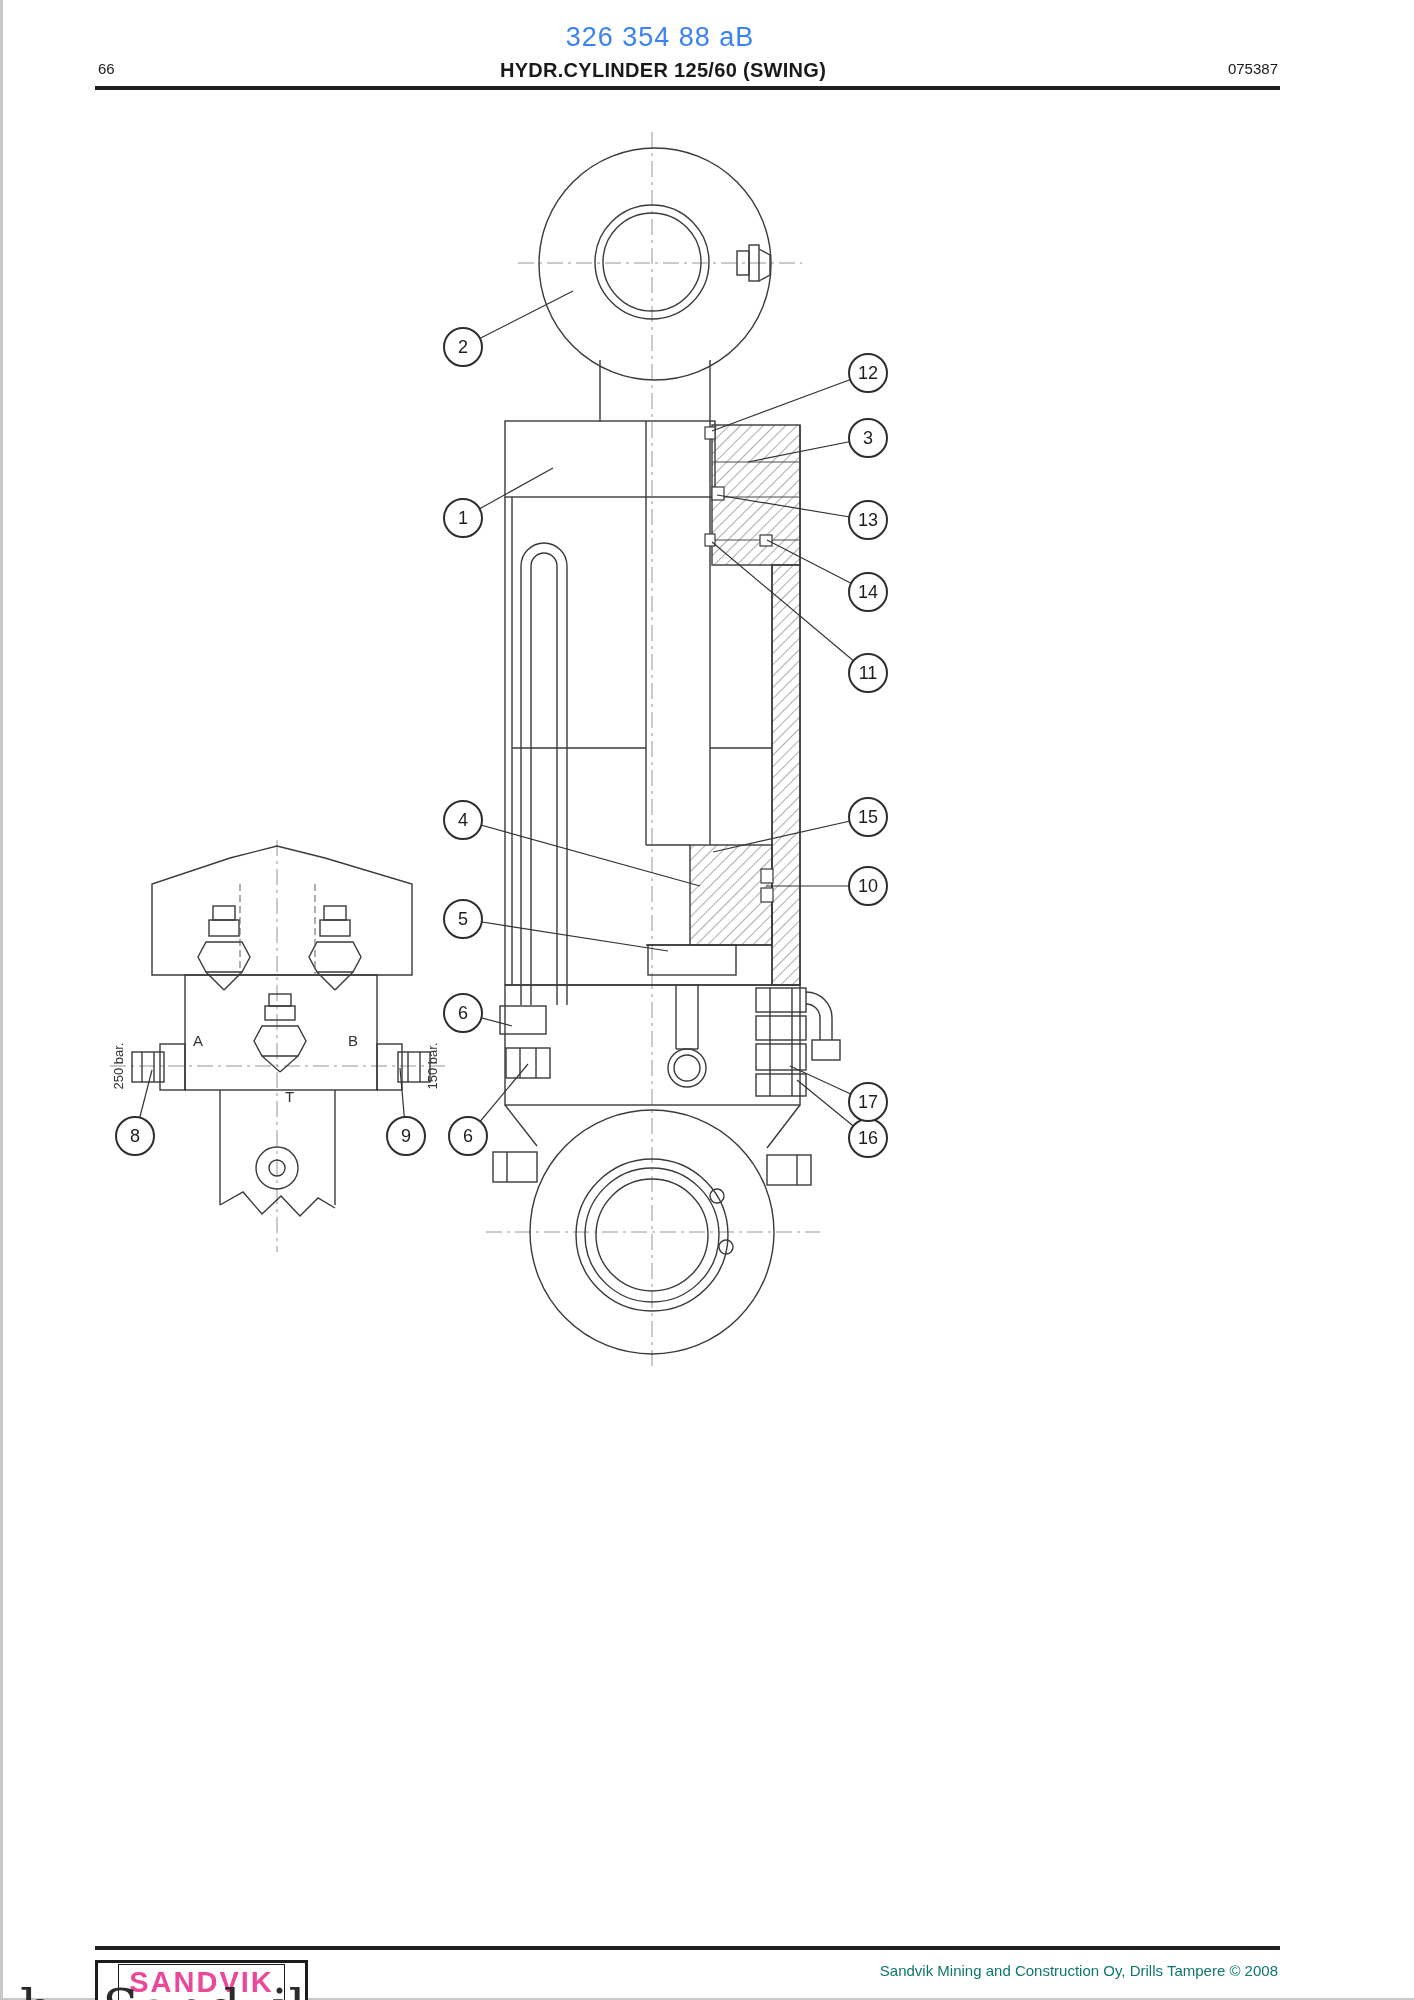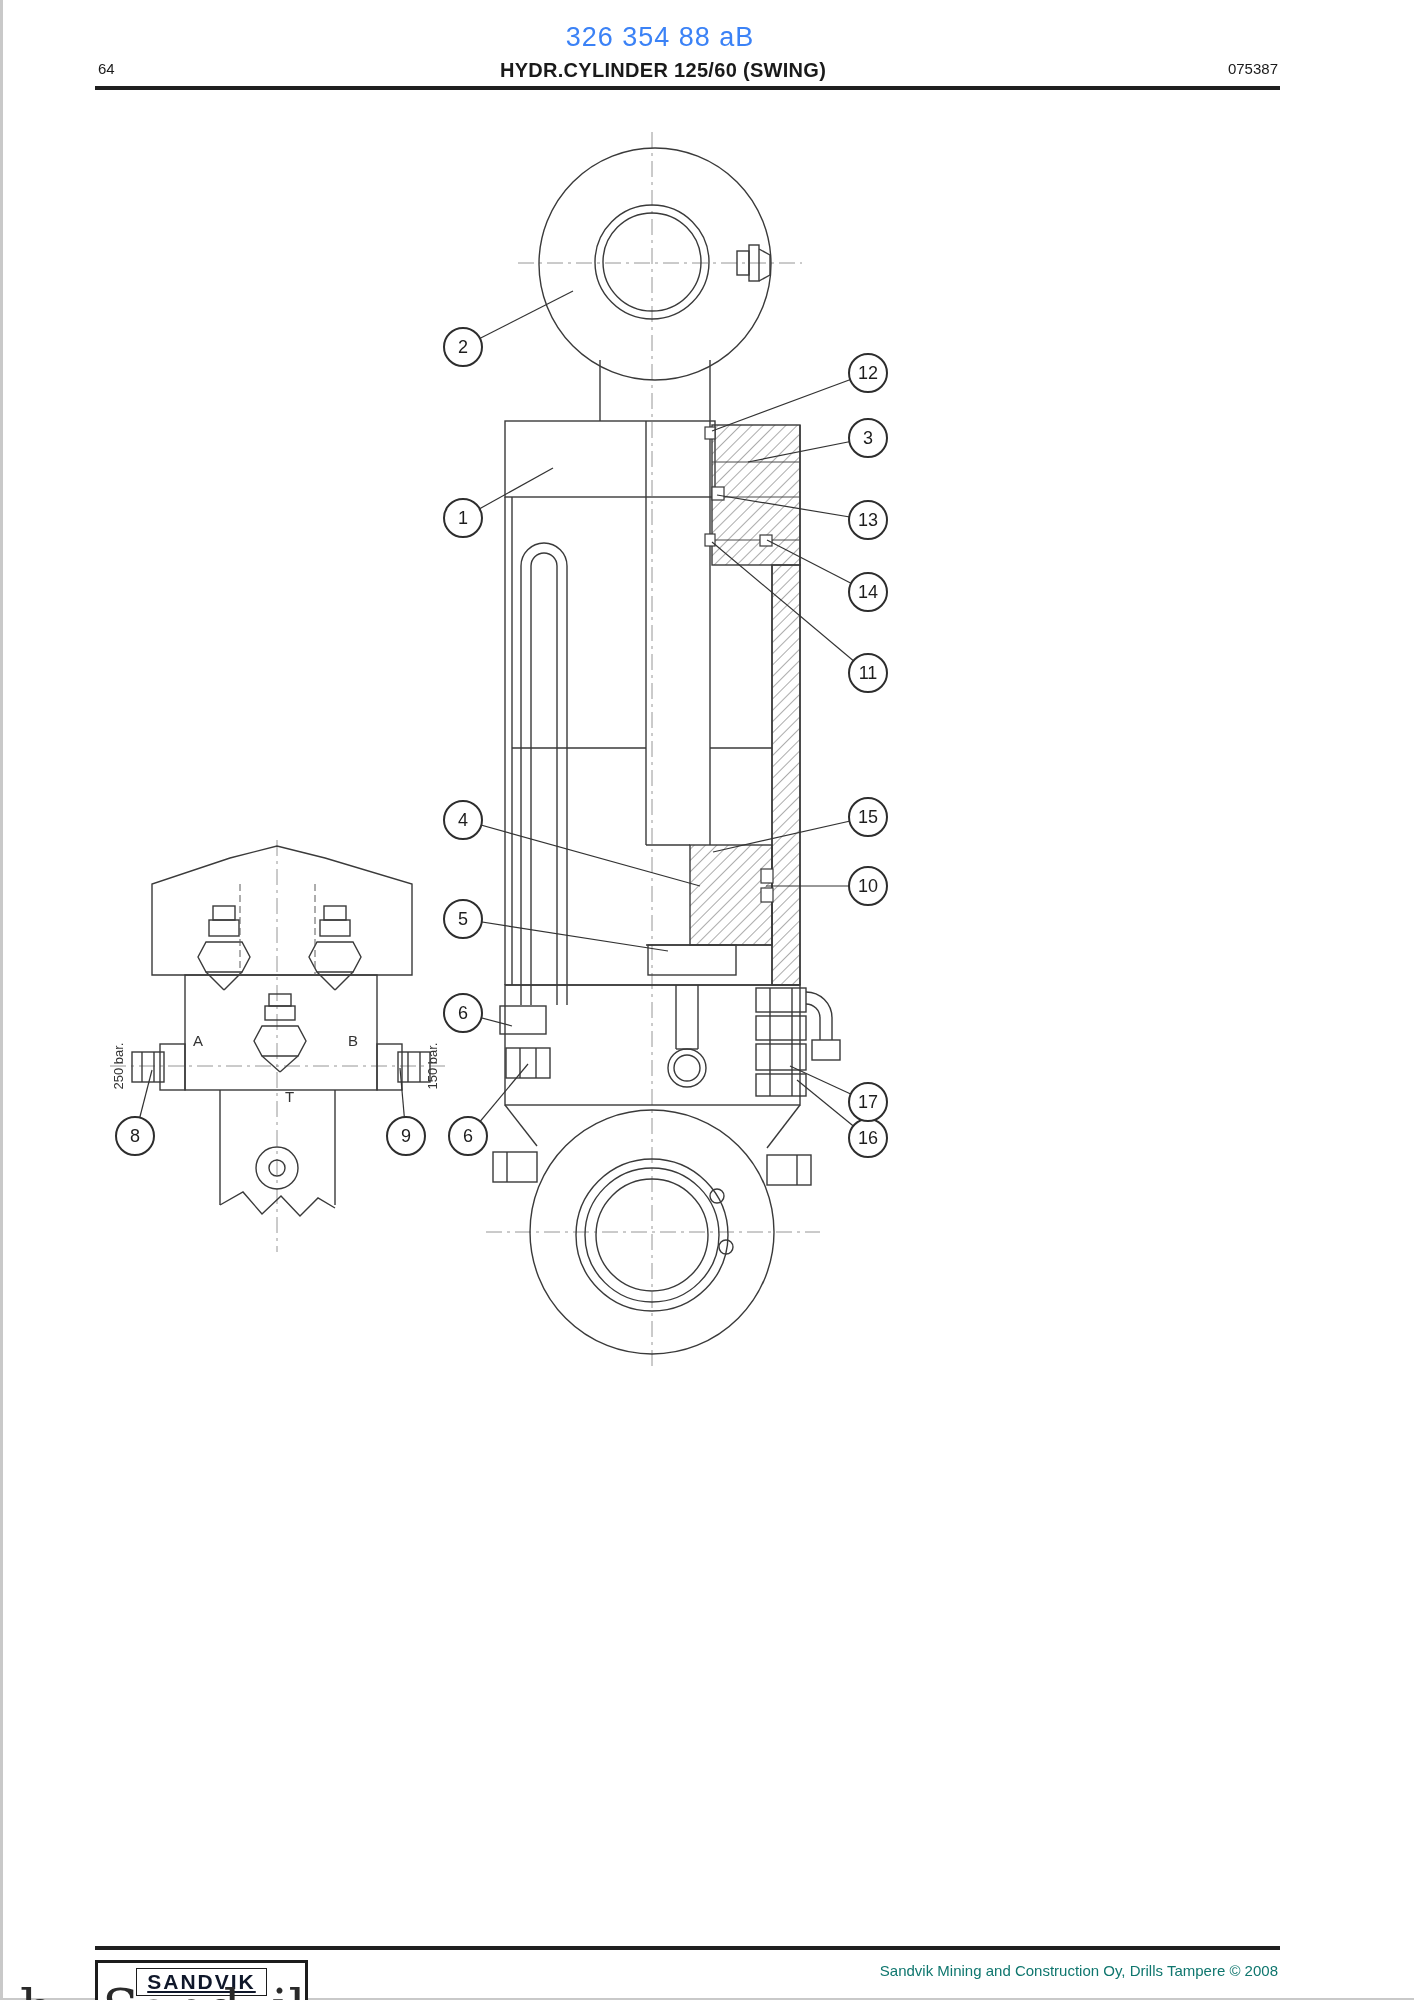--- a/index.html
+++ b/index.html
@@ -10,22 +10,22 @@
   .doc-number{top:22px;left:660px;transform:translateX(-50%);font-size:27px;letter-spacing:1px;color:#3b82f6;}
   .page-number{top:60px;left:98px;font-size:15px;}
   .doc-title{top:59px;left:663px;transform:translateX(-50%);font-size:20px;font-weight:bold;letter-spacing:.3px;}
   .date-code{top:60px;right:136px;font-size:15px;}
   .rule{left:95px;width:1185px;height:4px;background:#1f1f1f;}
   .rule-top{top:86px;}
   .rule-bottom{top:1946px;}
   .copyright{top:1962px;right:136px;font-size:15px;color:#0f766e;}
   .logo-box{top:1960px;left:95px;width:213px;height:44px;border:3px solid #1c1c1c;box-sizing:border-box;
             display:flex;align-items:center;justify-content:center;background:#fff;}
-  .logo-inner{border:1px solid #1c1c1c;padding:1px 10px;font-size:21px;font-weight:bold;letter-spacing:2px;
-              font-family:"Liberation Sans",sans-serif;color:#0f172a;text-decoration:underline;}
+  .logo-inner{border:1px solid #1c1c1c;padding:1px 10px;font-size:29px;font-weight:bold;letter-spacing:2px;
+              font-family:"Liberation Sans",sans-serif;color:#ec4899;}
   .watermark{top:1978px;left:20px;font-family:"DejaVu Serif",serif;font-size:54px;color:#2a2a2a;z-index:5;}
   svg{position:absolute;top:0;left:0;}
   .ln{fill:none;stroke:#3a3a3a;stroke-width:1.4;}
   .thin{fill:none;stroke:#4a4a4a;stroke-width:1;}
   .dash{fill:none;stroke:#5a5a5a;stroke-width:1;stroke-dasharray:7 4;}
   .hatched{fill:url(#hatch);stroke:#3a3a3a;stroke-width:1.4;}
   .seal{fill:#ffffff;stroke:#3a3a3a;stroke-width:1.2;}
   .cl{fill:none;stroke:#8a8a8a;stroke-width:0.9;stroke-dasharray:16 5 3 5;}
   .leader{stroke:#333;stroke-width:1.2;}
   .balloon{fill:#fff;stroke:#2d2d2d;stroke-width:2;}
@@ -33,21 +33,21 @@
                text-anchor:middle;dominant-baseline:central;}
   .dtext{font-family:"Liberation Sans",sans-serif;font-size:15px;fill:#333;}
   .rottext{font-family:"Liberation Sans",sans-serif;font-size:13px;fill:#333;text-anchor:middle;}
 </style>
 </head>
 <body>
 
 <div class="page">
 
   <div class="abs doc-number">326 354 88 aB</div>
-  <div class="abs page-number">64</div>
+  <div class="abs page-number">66</div>
   <div class="abs doc-title">HYDR.CYLINDER 125/60 (SWING)</div>
   <div class="abs date-code">075387</div>
   <div class="abs rule rule-top"></div>
 
   <svg width="1414" height="2000" viewBox="0 0 1414 2000">
     <defs>
       <pattern id="hatch" width="8" height="8" patternUnits="userSpaceOnUse" patternTransform="rotate(45)">
         <line x1="0" y1="0" x2="0" y2="8" stroke="#5a5a5a" stroke-width="1"></line>
       </pattern>
     </defs>

